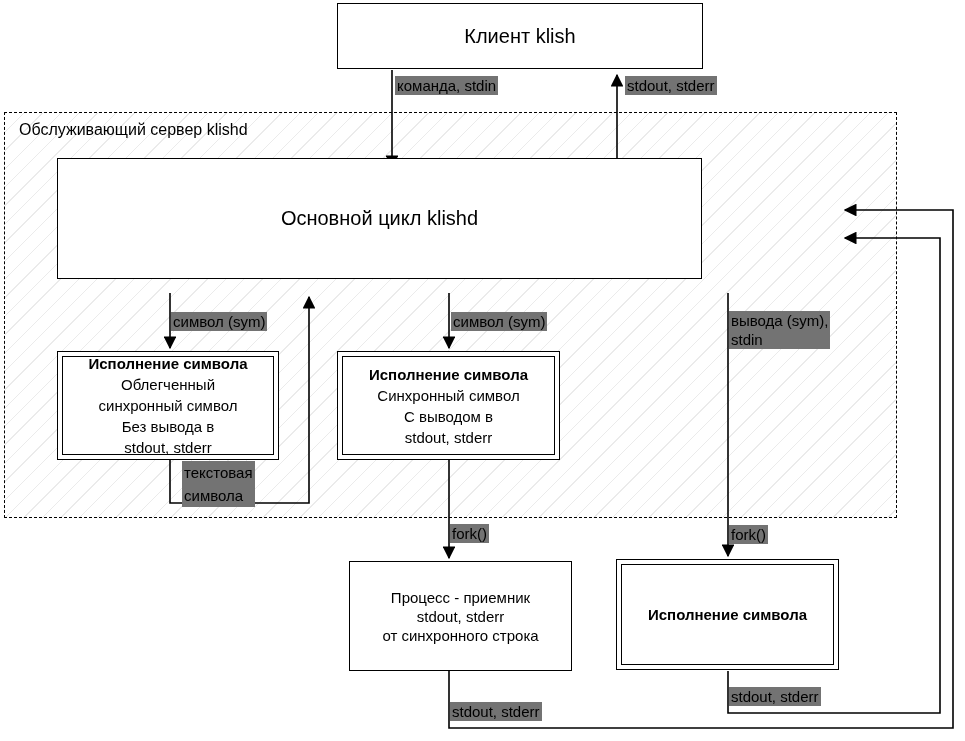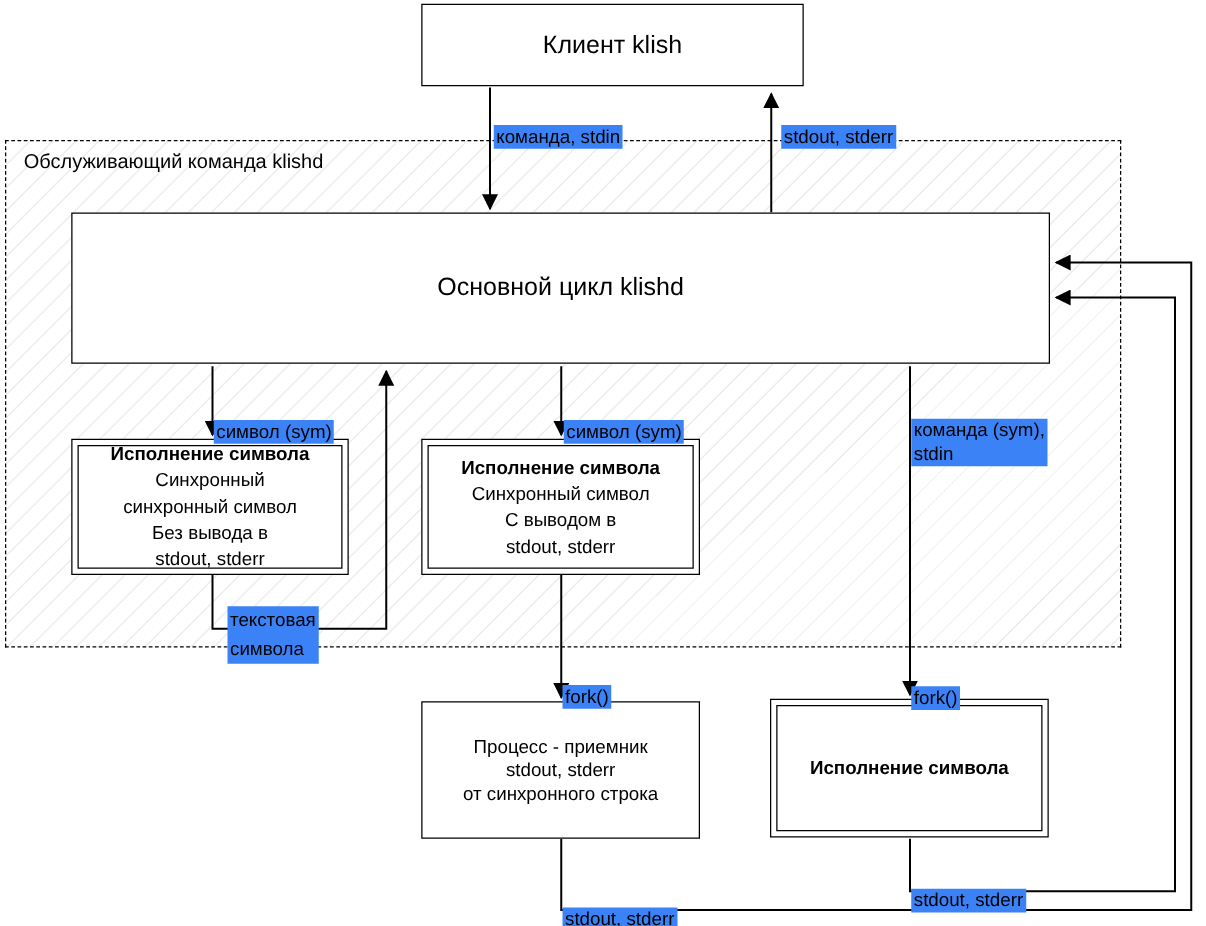--- a/index.html
+++ b/index.html
@@ -50,38 +50,37 @@
     width:100%;height:100%;
     display:flex;
     flex-direction:column;
     align-items:center;
     justify-content:center;
     text-align:center;
   }
   .pad4{padding:4px;}
   .body-text{font-size:15px;line-height:21px;}
   .body-text .hdr{font-weight:bold;}
-  .lh19{line-height:19px;}
+  .lh19{line-height:19px;margin-left:12px;}
   .lbl{
     position:absolute;
     font-size:15px;
     line-height:19px;
-    background:#3b82f6;
+    background:#737373;
     padding:0 2px;
     white-space:nowrap;
     z-index:4;
-    margin-top:24px;
   }
   .lh23{line-height:23px;}
 </style>
 </head>
 <body>
 
 <div class="server">
-  <div class="server-label">Обслуживающий команда klishd</div>
+  <div class="server-label">Обслуживающий сервер klishd</div>
 </div>
 
 <svg class="wires" width="965" height="741" viewBox="0 0 965 741">
   <defs>
     <marker id="arr" viewBox="0 0 10 10" refX="9" refY="5" markerWidth="8" markerHeight="8" orient="auto-start-reverse">
       <path d="M0,0 L10,5 L0,10 z" fill="#000"></path>
     </marker>
   </defs>
   <g stroke="#000" stroke-width="1.6" fill="none">
     <path d="M392 70 V167" marker-end="url(#arr)"></path>
@@ -89,32 +88,32 @@
     <path d="M170 293 V348" marker-end="url(#arr)"></path>
     <path d="M449 293 V348" marker-end="url(#arr)"></path>
     <path d="M728 293 V556" marker-end="url(#arr)"></path>
     <path d="M170 460 V503 H309 V297" marker-end="url(#arr)"></path>
     <path d="M449 460 V558" marker-end="url(#arr)"></path>
     <path d="M449 671 V728 H953 V210 H845" marker-end="url(#arr)"></path>
     <path d="M728 671 V713 H940 V238 H845" marker-end="url(#arr)"></path>
   </g>
 </svg>
 
-<div class="box title-20" style="left:337px;top:3px;width:306px;height:66px;">
+<div class="box title-20" style="left:337px;top:3px;width:366px;height:66px;">
   <span>Клиент klish</span>
 </div>
 
-<div class="box title-20" style="left:57px;top:170px;width:783px;height:121px;">
+<div class="box title-20" style="left:57px;top:158px;width:645px;height:121px;">
   <span>Основной цикл klishd</span>
 </div>
 
 <div class="box pad4" style="left:57px;top:351px;width:222px;height:109px;align-items:stretch;">
   <div class="node-inner body-text">
     <div class="hdr">Исполнение символа</div>
-    <div>Синхронный</div>
+    <div>Облегченный</div>
     <div>синхронный символ</div>
     <div>Без вывода в</div>
     <div>stdout, stderr</div>
   </div>
 </div>
 
 <div class="box pad4" style="left:337px;top:351px;width:223px;height:109px;align-items:stretch;">
   <div class="node-inner body-text">
     <div class="hdr">Исполнение символа</div>
     <div>Синхронный символ</div>
@@ -133,21 +132,21 @@
   <div class="node-inner body-text">
     <div class="hdr">Исполнение символа</div>
   </div>
 </div>
 
 <div class="lbl" style="left:395px;top:76px;">команда, stdin</div>
 <div class="lbl" style="left:625px;top:76px;">stdout, stderr</div>
 <div class="lbl" style="left:171px;top:312px;">символ (sym)</div>
 <div class="lbl" style="left:451px;top:312px;">символ (sym)</div>
 <div class="lbl" style="left:729px;top:311px;">
-  <div>команда (sym),</div>
+  <div>вывода (sym),</div>
   <div>stdin</div>
 </div>
 <div class="lbl lh23" style="left:182px;top:461px;">
   <div>текстовая</div>
   <div>символа</div>
 </div>
 <div class="lbl" style="left:450px;top:524px;">fork()</div>
 <div class="lbl" style="left:729px;top:525px;">fork()</div>
 <div class="lbl" style="left:450px;top:702px;">stdout, stderr</div>
 <div class="lbl" style="left:729px;top:687px;">stdout, stderr</div>

